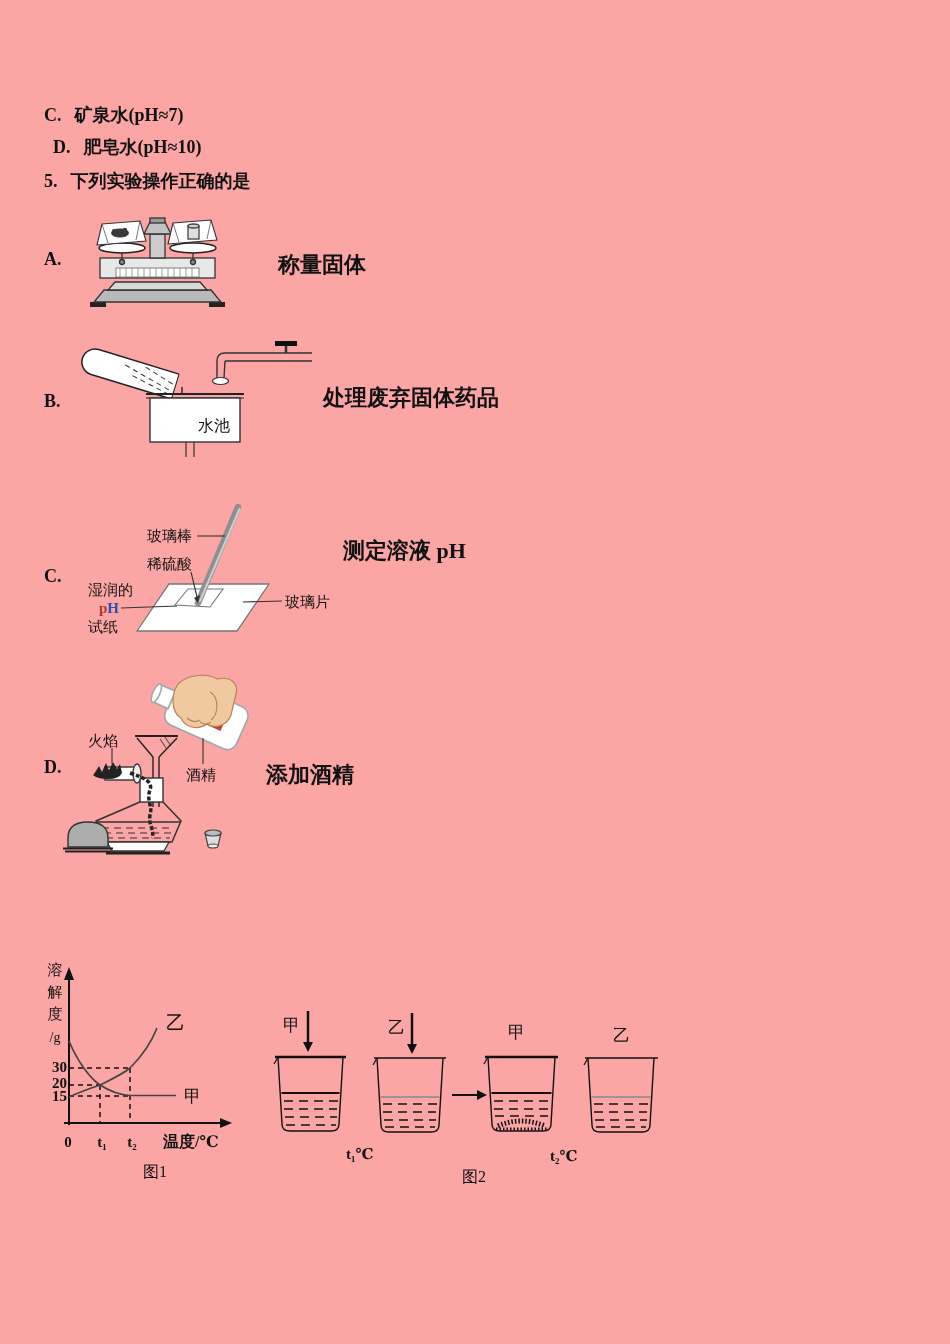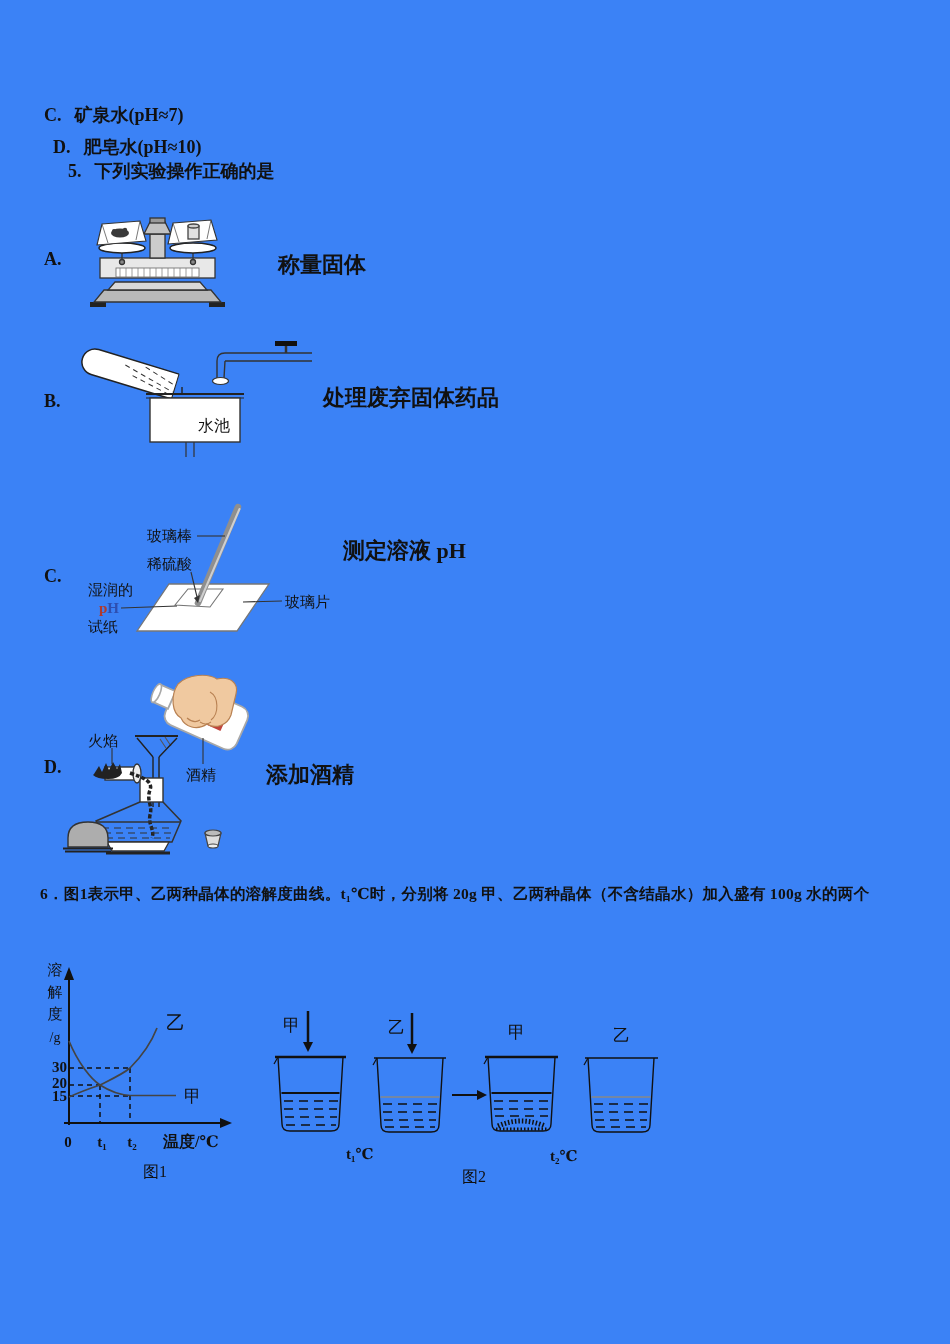--- a/index.html
+++ b/index.html
@@ -1,16 +1,16 @@
 <!DOCTYPE html>
 <html><head>
 <meta charset="utf-8">
 <style>
   html,body{margin:0;padding:0;background:#fff;}
-  .page{position:relative;width:950px;height:1344px;background:#3b82f6;
+  .page{position:relative;width:950px;height:1344px;background:#fca5a5;
         font-family:"Liberation Serif","DejaVu Serif",serif;color:#111;overflow:hidden;}
   .abs{position:absolute;white-space:nowrap;}
   .bodyline{font-size:18px;font-weight:bold;}
   .qline{font-size:15.5px;font-weight:bold;letter-spacing:0.3px;}
   .letter{display:inline-block;margin-right:13px;font-weight:bold;}
   .cap{font-size:22px;font-weight:bold;}
   svg{display:block;}
   svg text{font-family:"Liberation Serif","DejaVu Serif",serif;fill:#111;}
 </style>
 </head>
@@ -18,21 +18,21 @@
 
 <div class="page">
 
   <div class="abs bodyline" style="left:44px;top:103px;">
     <span class="letter">C.</span><span>矿泉水(pH≈7)</span>
   </div>
   <div class="abs bodyline" style="left:53px;top:135px;">
     <span class="letter">D.</span><span>肥皂水(pH≈10)</span>
   </div>
 
-  <div class="abs bodyline" style="left:44px;top:159px;margin-left:24px;">
+  <div class="abs bodyline" style="left:44px;top:169px;">
     <span class="letter">5.</span><span>下列实验操作正确的是</span>
   </div>
 
   <div class="abs bodyline" style="left:44px;top:249px;">A.</div>
   <svg class="abs" style="left:80px;top:210px;" width="155" height="100" viewBox="0 0 155 100">
     <g stroke="#333" fill="none" stroke-width="1.3">
       <rect x="10" y="92" width="16" height="5" fill="#222" stroke="none"></rect>
       <rect x="129" y="92" width="16" height="5" fill="#222" stroke="none"></rect>
       <polygon points="14,92 141,92 131,80 24,80" fill="#b9b9b9"></polygon>
       <polygon points="28,80 127,80 120,72 35,72" fill="#d9d9d9"></polygon>
@@ -147,21 +147,20 @@
       <ellipse cx="153" cy="176" rx="5" ry="2" fill="#eee" stroke="#444" stroke-width="1.1"></ellipse>
     </g>
 
     <line x1="52" y1="78" x2="52" y2="94" stroke="#333" stroke-width="1.1"></line>
     <text x="28" y="76" font-size="15">火焰</text>
     <line x1="143" y1="68" x2="143" y2="94" stroke="#333" stroke-width="1.1"></line>
     <text x="126" y="110" font-size="15">酒精</text>
   </svg>
   <div class="abs cap" style="left:266px;top:760px;font-family:Liberation Mono, monospace;">添加酒精</div>
 
-  <div class="abs qline" style="left:40px;top:884px;">6．图1表示甲、乙两种晶体的溶解度曲线。t₁℃时，分别将 20g 甲、乙两种晶体（不含结晶水）加入盛有 100g 水的两个</div>
 
   <svg class="abs" style="left:38px;top:956px;" width="230" height="235" viewBox="0 0 230 235">
     <line x1="31" y1="20" x2="31" y2="169" stroke="#111" stroke-width="2"></line>
     <polygon points="26,24 36,24 31,11" fill="#111"></polygon>
     <line x1="26" y1="167" x2="182" y2="167" stroke="#111" stroke-width="2"></line>
     <polygon points="182,162 182,172 194,167" fill="#111"></polygon>
     <text x="17" y="19" font-size="15" text-anchor="middle">溶</text>
     <text x="17" y="41" font-size="15" text-anchor="middle">解</text>
     <text x="17" y="63" font-size="15" text-anchor="middle">度</text>
     <text x="17" y="86" font-size="14" text-anchor="middle">/g</text>

